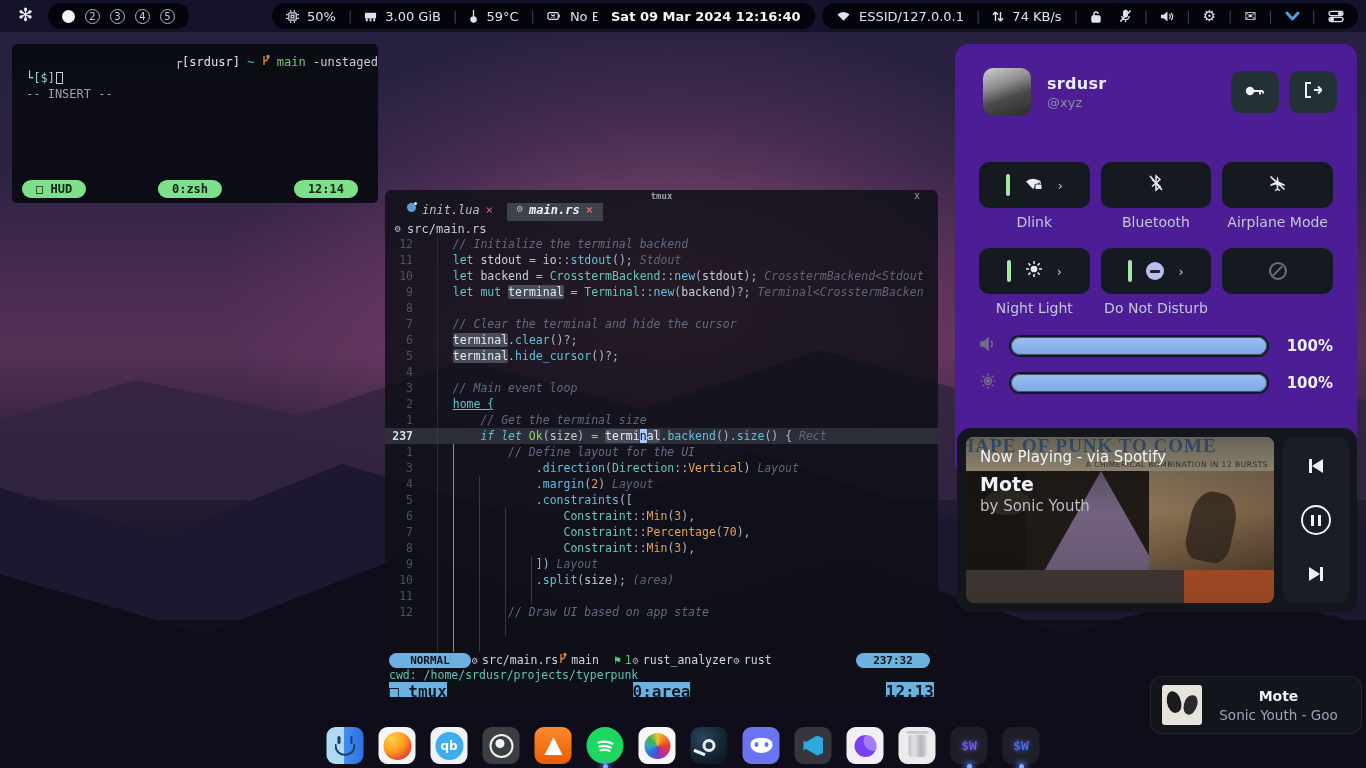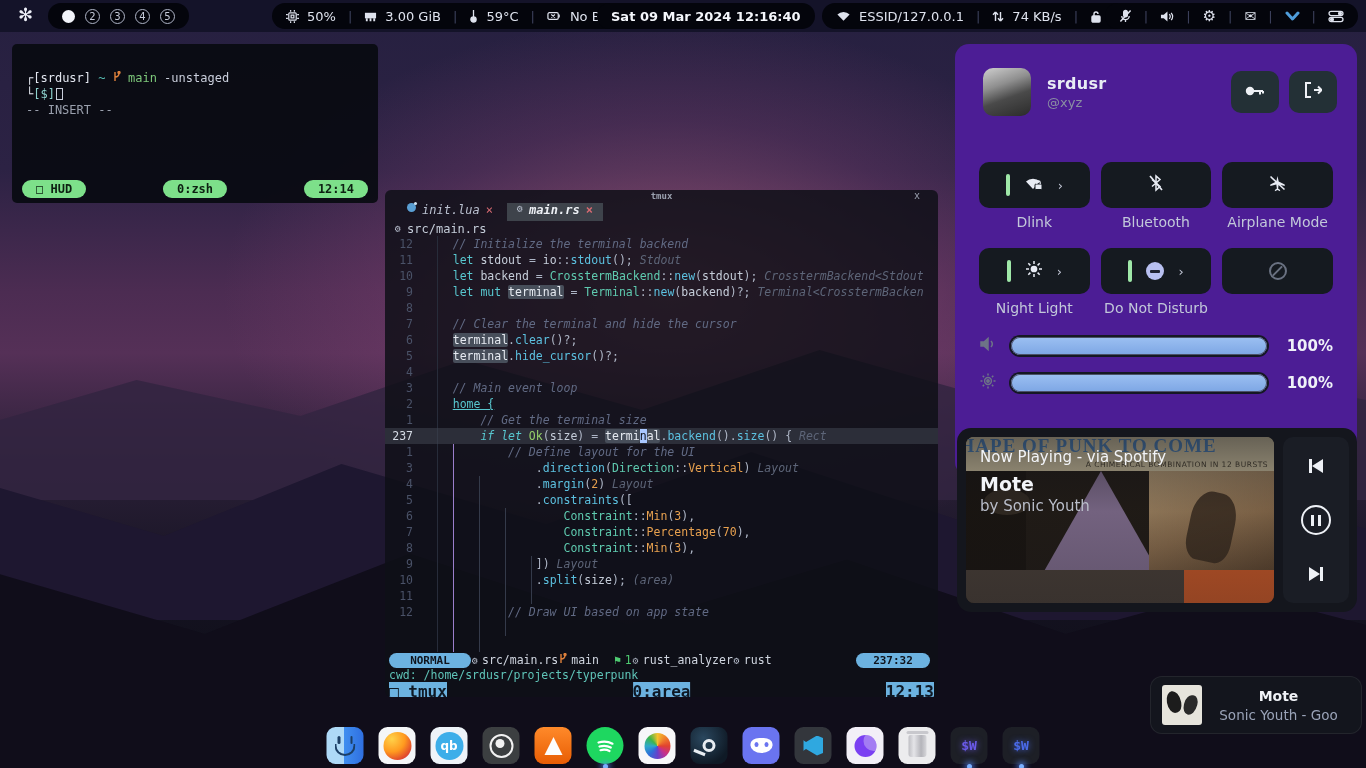--- a/index.html
+++ b/index.html
@@ -30,26 +30,26 @@
             font-size:10px; display:flex; align-items:center; justify-content:center; }
   .clockpill { font-weight:bold; color:#f4f6fb; }
   .icn { display:inline-flex; align-items:center; justify-content:center; }
   .icn svg { display:block; }
   .chev { color:#4f9ddb; font-weight:bold; }
 
   
   .term { position:absolute; left:12px; top:44px; width:366px; height:159px; background:rgba(9,11,17,.93);
           border-radius:5px; font-family:"DejaVu Sans Mono", monospace; font-size:12px; color:#c9cedb; }
   .term .tline { padding-left:14px; line-height:16px; white-space:pre; }
-  .t1 { padding-top:26px; }
+  .t1 { padding-top:10px;text-align:right; }
   .tuser { color:#e2e6ef; } .ttilde { color:#57bcb2; } .tbranch-sym { color:#e0823c; }
   .tmain { color:#7dc87a; } .tunstaged { color:#c9cedb; } .tdollar { color:#8fd3cf; }
   .tcursor { display:inline-block; width:7px; height:12px; border:1px solid #c9cedb; vertical-align:-2px; margin-left:1px; }
   .tmode { color:#9aa0ad; }
-  .tmuxbar { position:absolute; left:0; right:0; bottom:5px; height:18px; display:flex; align-items:center;
+  .tmuxbar { position:absolute; left:0; right:10px; bottom:5px; height:18px; display:flex; align-items:center;
              padding:0 10px; font-weight:bold; }
   .tmuxbar .tp { border-radius:9px; font-size:12px; line-height:18px; padding:0 14px; font-family:"DejaVu Sans Mono",monospace; }
   .greenp { background:#7de08a; color:#0d2012; }
   .bluep  { background:#6cb2e0; color:#0e1824; }
   .tp.cen { position:absolute; left:50%; transform:translateX(-50%); }
   .tp.rgt { position:absolute; right:10px; }
 
   
   .editor { position:absolute; left:385px; top:190px; width:553px; height:507px; background:rgba(14,16,23,.84);
             border-radius:6px; font-family:"DejaVu Sans Mono", monospace; overflow:hidden; }
@@ -62,21 +62,21 @@
   .tab .x { color:#d76a72; font-style:normal; }
   .luaicon { width:9px; height:9px; border-radius:50%; background:#5a9fd4; position:relative; }
   .luaicon::after { content:""; position:absolute; right:-1px; top:-1px; width:3px; height:3px; border-radius:50%; background:#cfe4f4; }
   .rusticon { color:#b9c0cf; font-size:10px; font-style:normal; }
   .crumb { height:15px; display:flex; align-items:center; gap:6px; padding-left:10px; font-size:12px; color:#c5cdd9; }
 
   .code-area { position:relative; height:416px; overflow:hidden; }
   .crow { position:relative; height:16px; line-height:16px; white-space:pre; font-size:11.5px; color:#c5cdd9; }
   .crow .ln { display:inline-block; width:40px; padding-right:12px; text-align:right; color:#4a5268; }
   .crow.cur { background:rgba(64,70,80,.55); }
-  .crow.cur .ln { color:#d6dce6; font-weight:normal; }
+  .crow.cur .ln { color:#d6dce6; font-weight:bold; }
   .gutterline { position:absolute; left:52px; top:0; bottom:0; width:1px; background:#272c3a; }
   .guide { position:absolute; width:1px; }
   .gp { background:#9a7ecc; } .gg { background:#343a4a; }
   .cm { color:#616a84; font-style:italic; }
   .hi { color:#5d6578; font-style:italic; }
   .kw { color:#58c7cf; } .kwi { color:#58c7cf; font-style:italic; }
   .kwu { color:#58c7cf; text-decoration:underline; }
   .ty { color:#5fcbb0; } .fn { color:#5cc1e0; } .vr { color:#c5cdd9; } .pn { color:#aeb6c6; }
   .nm { color:#e8a14f; } .en { color:#e8a14f; } .ok { color:#95d16a; }
   .wh { background:#474e5a; border-radius:2px; color:#e6eaf1; }

